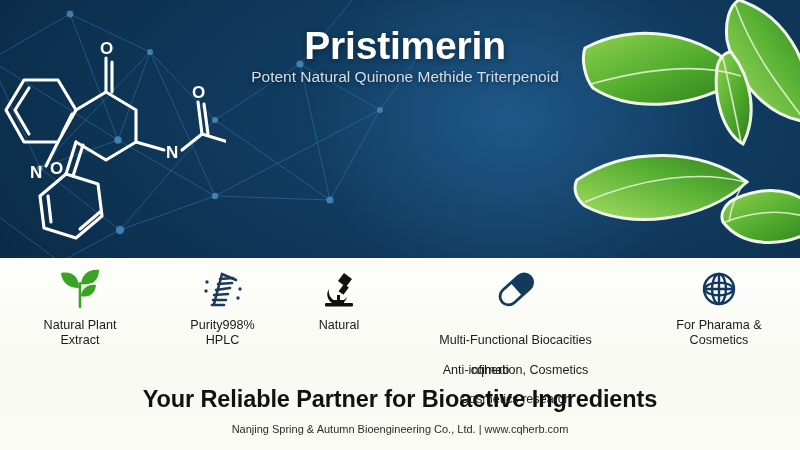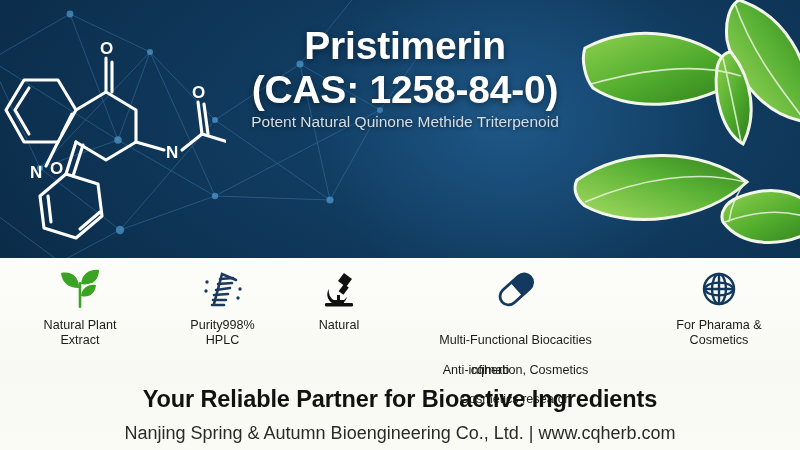--- a/index.html
+++ b/index.html
@@ -89,21 +89,21 @@
     position:absolute; left:0; top:128px; width:800px;
     text-align:center;
     color:#111111;
     font-size:23.5px; font-weight:bold;
     letter-spacing:-.1px;
   }
   #company {
     position:absolute; left:0; top:165px; width:800px;
     text-align:center;
     color:#2a2a2a;
-    font-size:18px;
+    font-size:11px;
   }
 </style>
 </head>
 <body>
 
 <div id="banner">
 
   <div id="hero">
 
     <svg id="hero-net" viewBox="0 0 420 258">
@@ -192,21 +192,20 @@
         <path d="M170 150 C164 120 158 92 152 66"></path>
         <path d="M14 210 C70 186 128 178 174 190"></path>
         <path d="M154 230 C186 218 218 216 250 230"></path>
         <path d="M176 188 C166 200 160 214 158 230"></path>
       </g>
     </svg>
 
     <div id="hero-text">
       <div id="title">
         <div>Pristimerin</div>
-        <div>(CAS: 1258-84-0)</div>
       </div>
       <div id="subtitle">Potent Natural Quinone Methide Triterpenoid</div>
     </div>
   </div>
 
   <div id="lower">
 
     <div id="features">
 
       <div class="feature f0">

